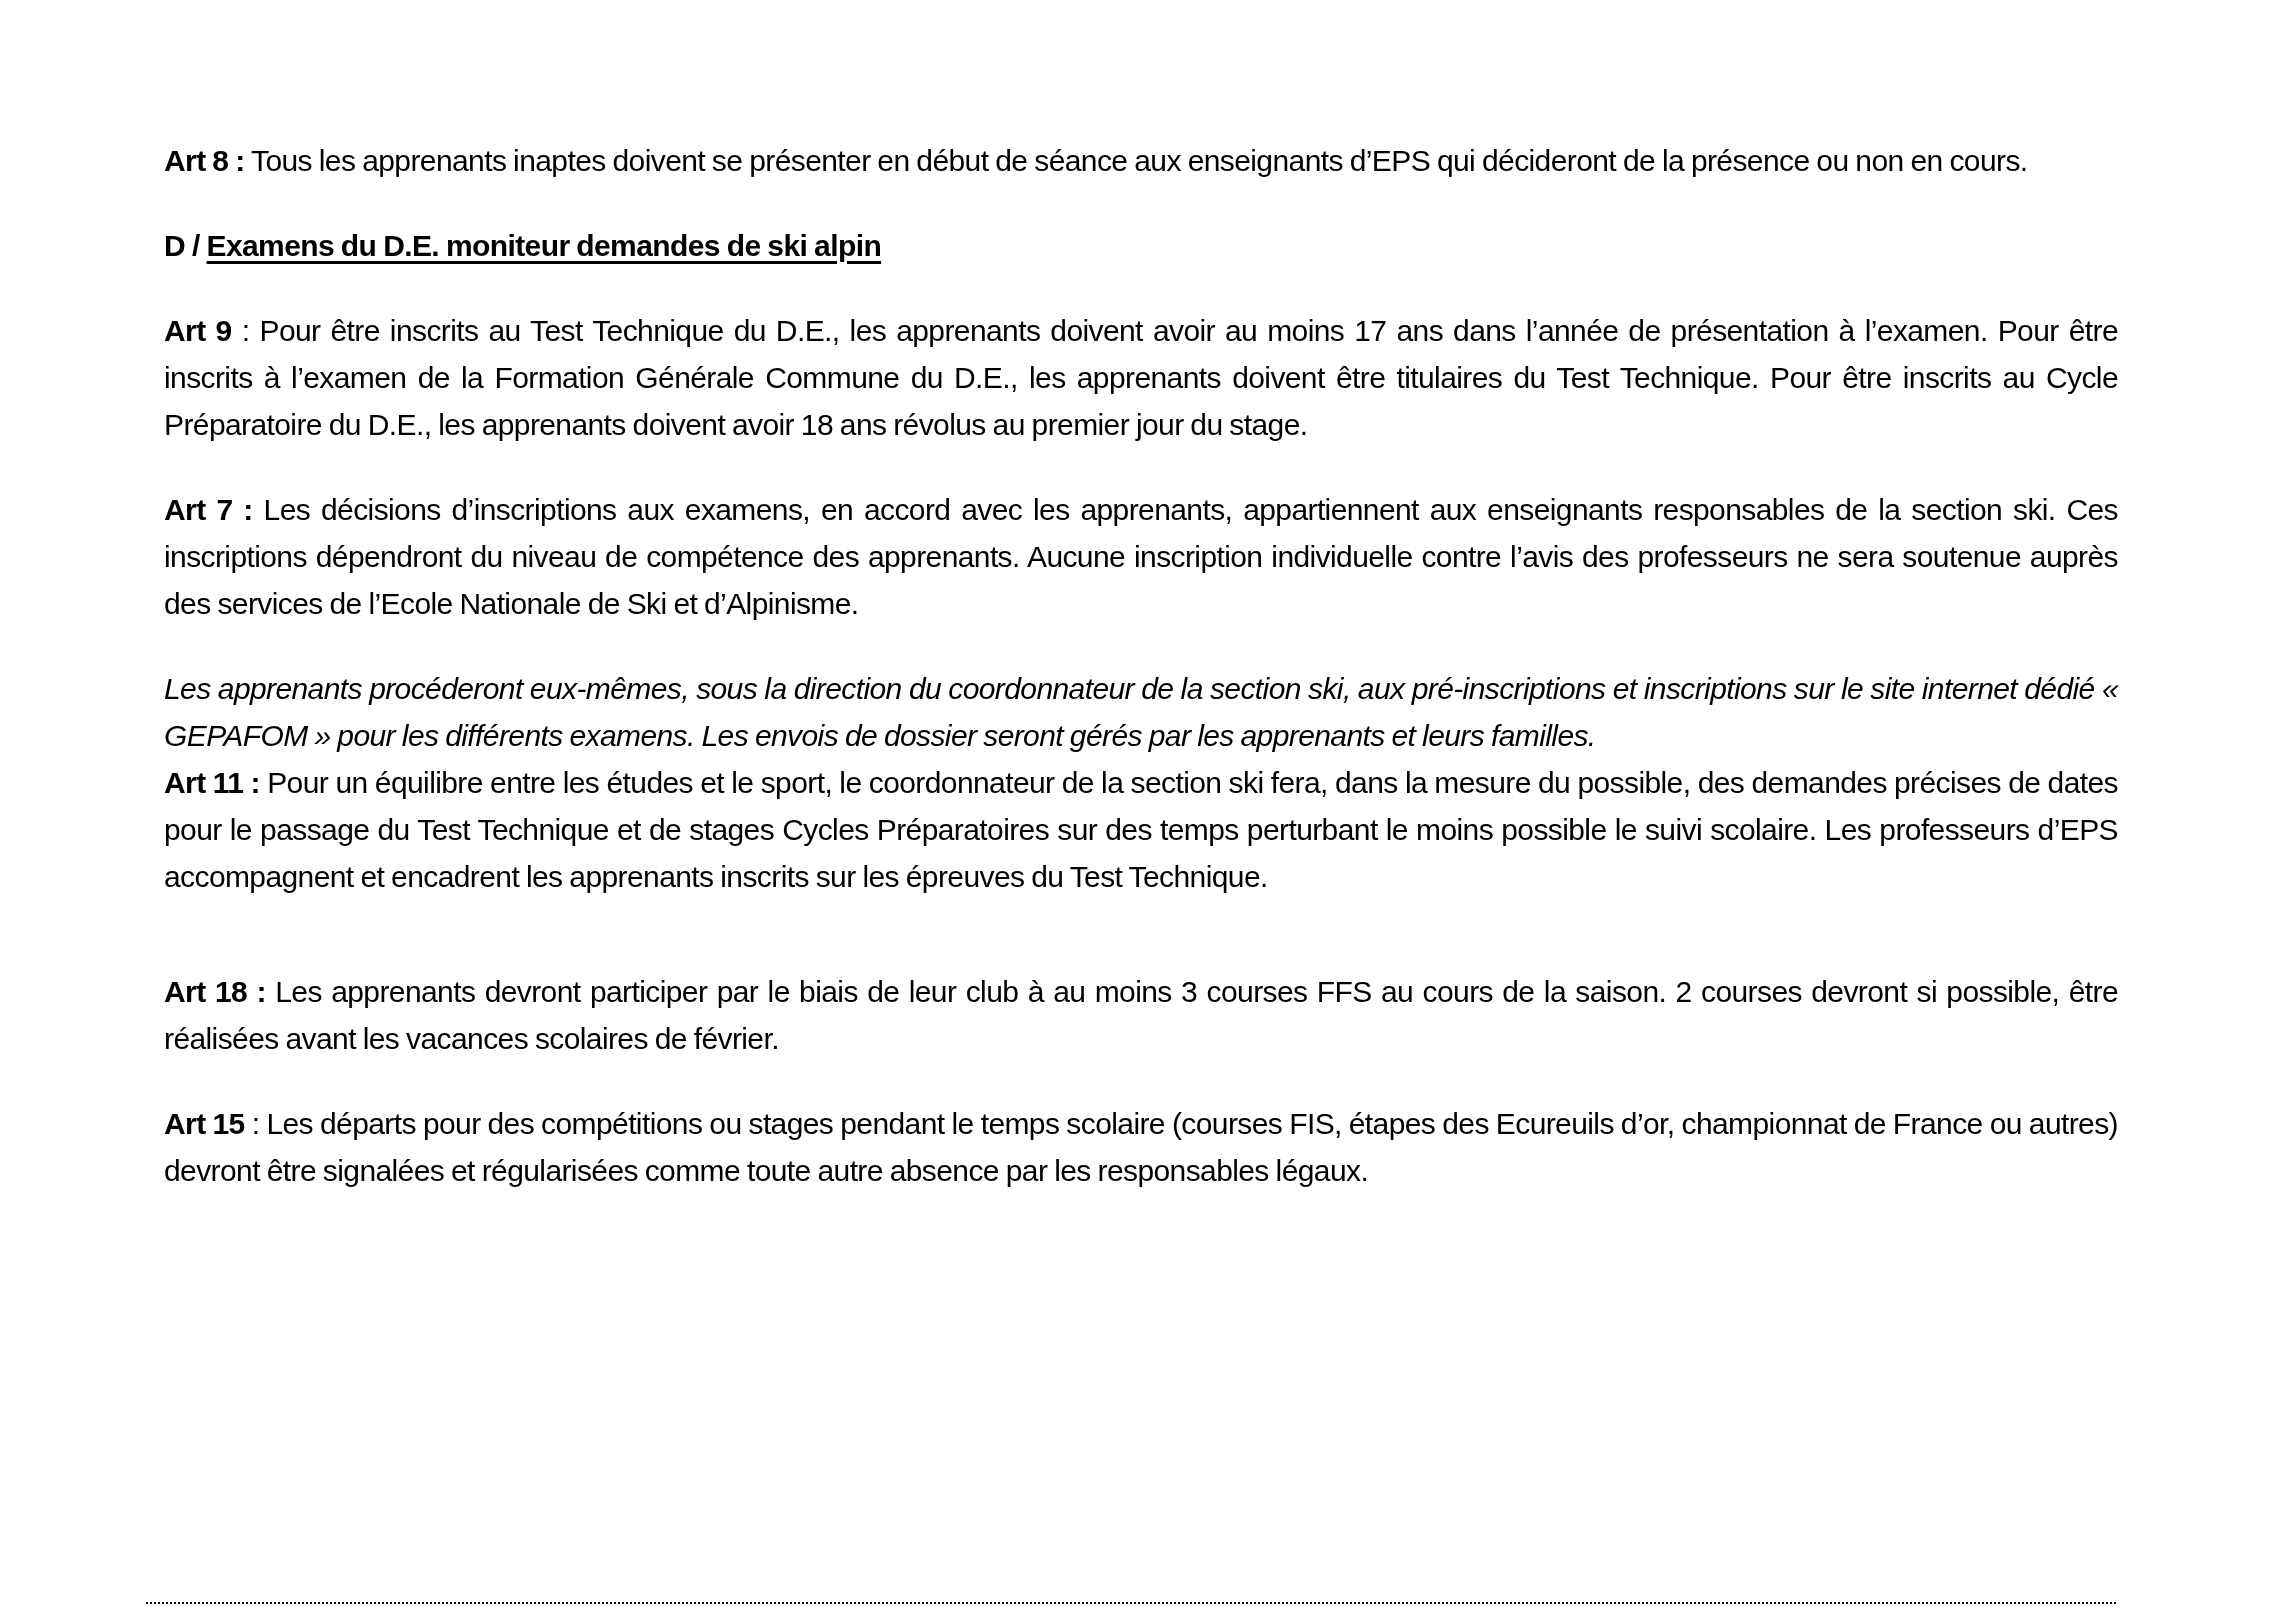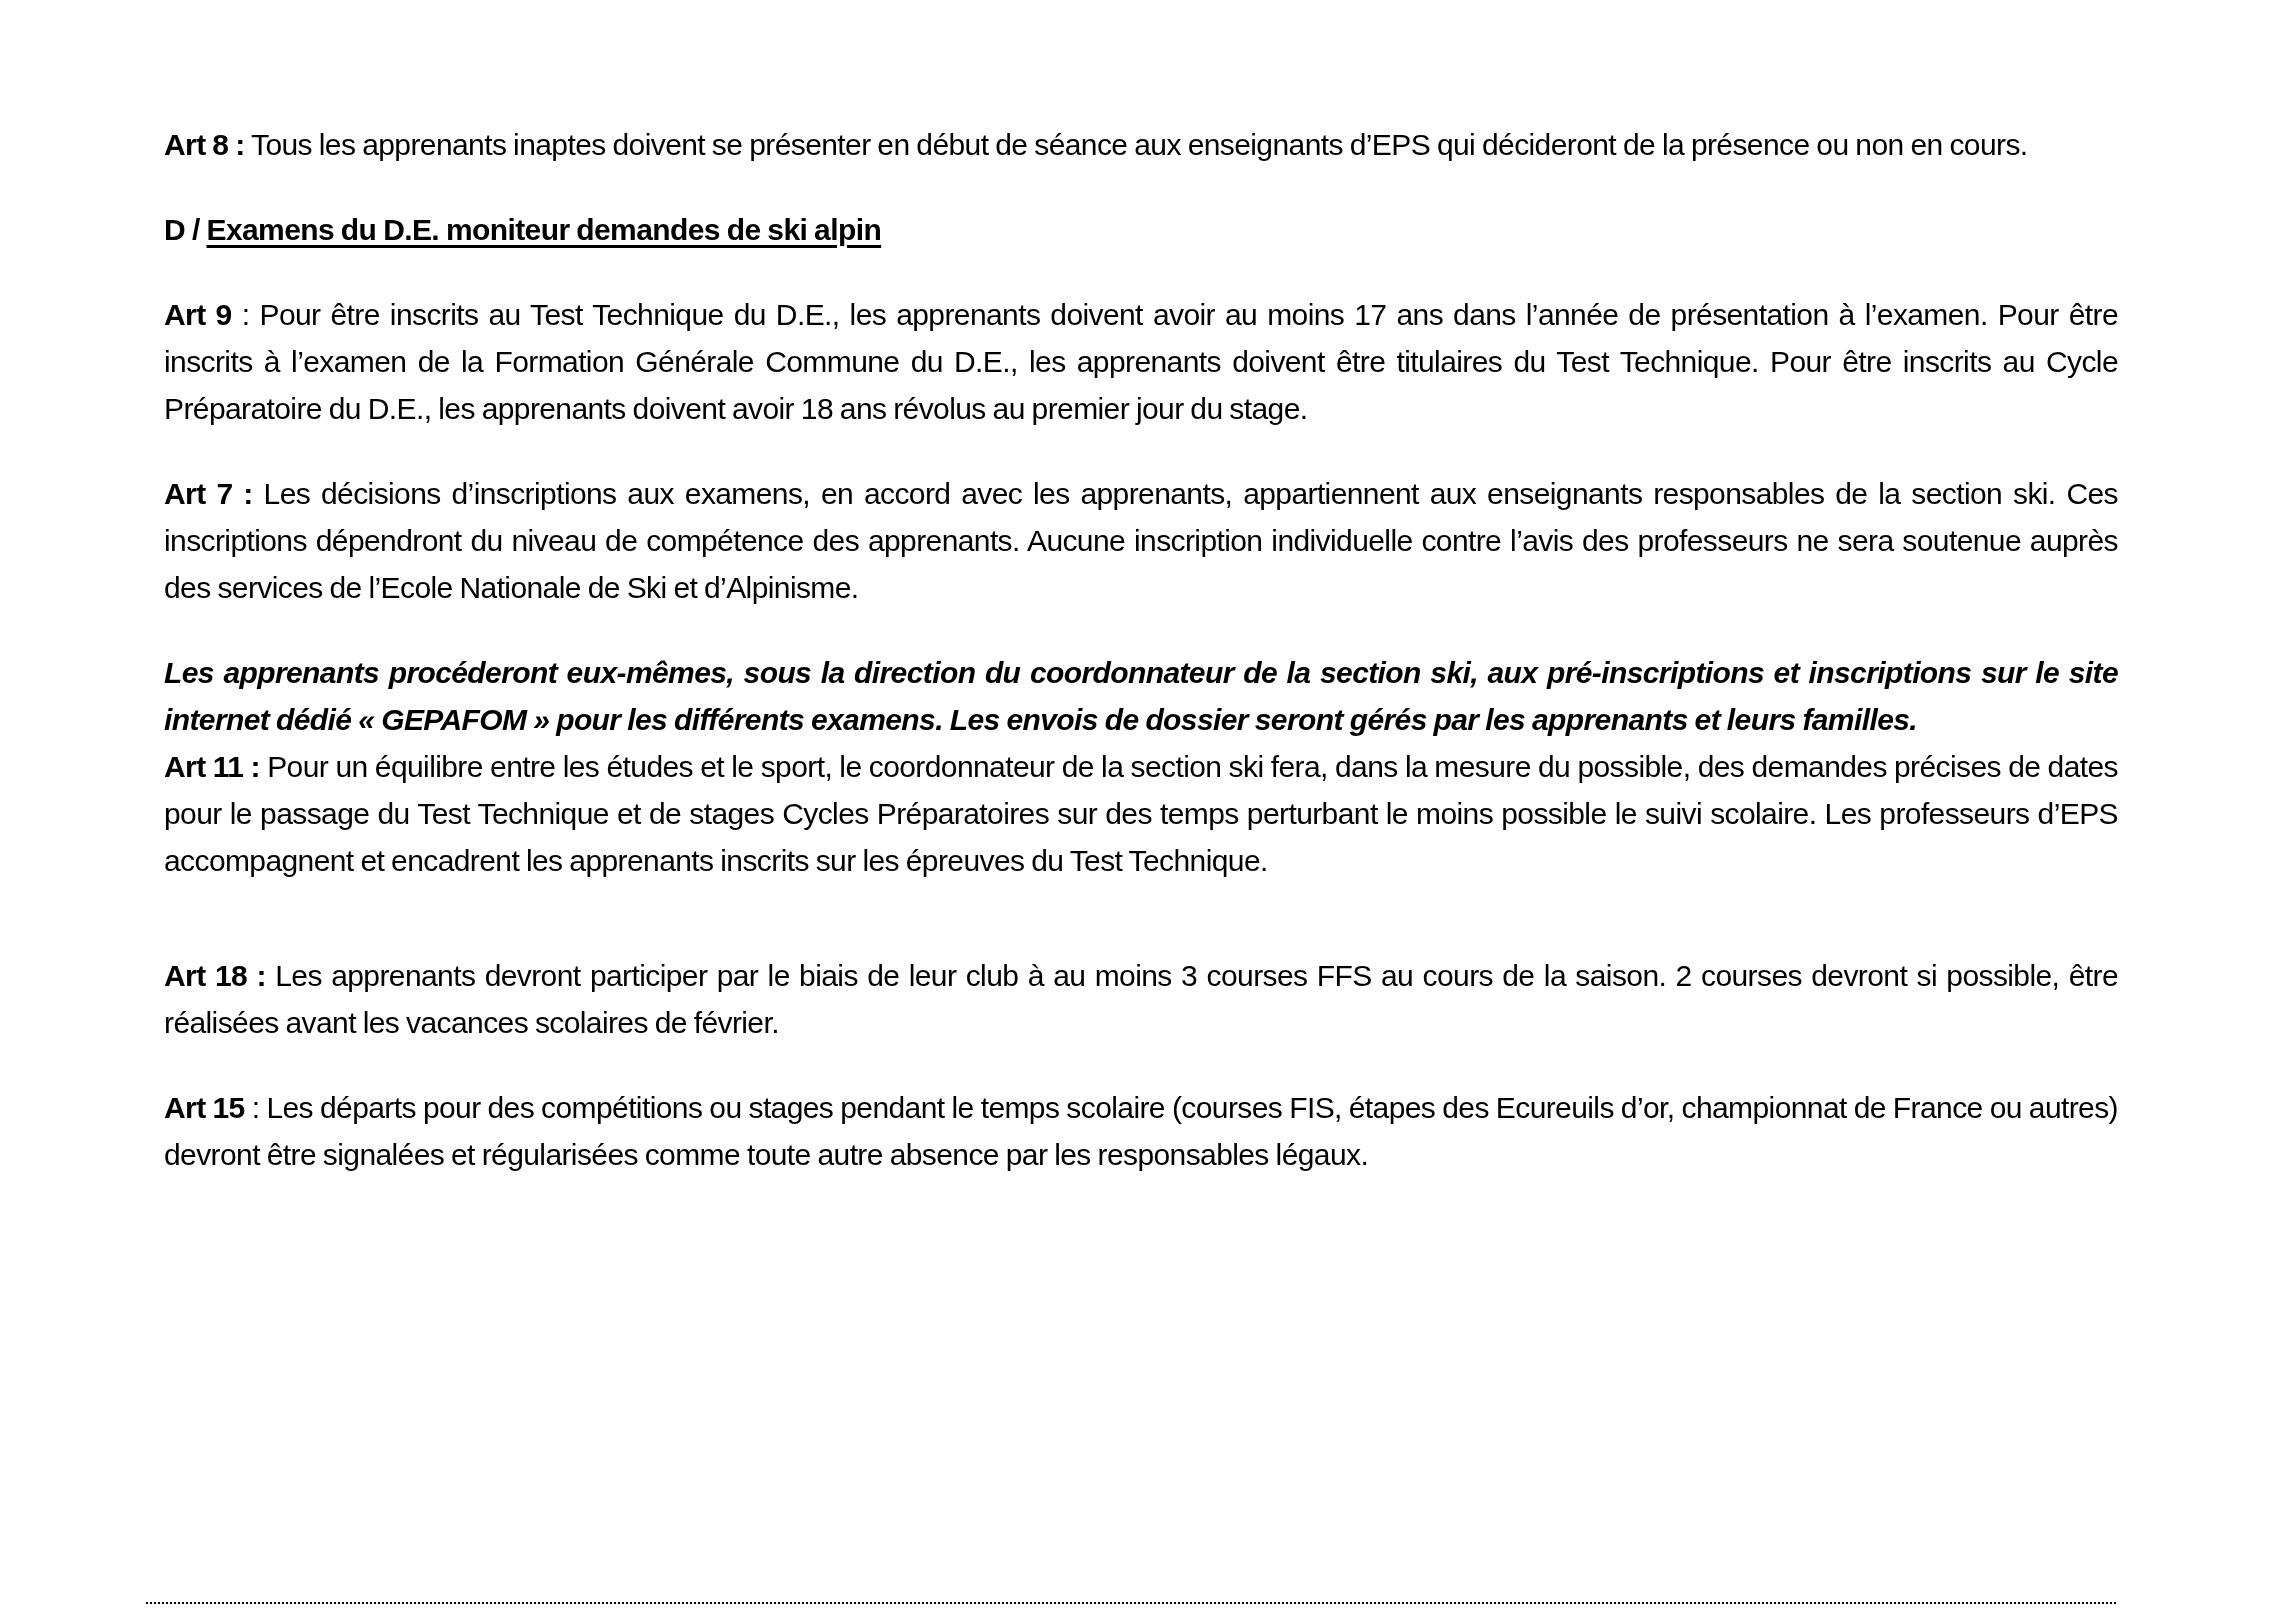--- a/index.html
+++ b/index.html
@@ -11,21 +11,21 @@
       width: 2288px;
       height: 1622px;
       position: relative;
       overflow: hidden;
       color: #000000;
       font-family: "Liberation Sans", sans-serif;
     }
     .page {
       position: absolute;
       left: 164px;
-      top: 121px;
+      top: 137px;
       width: 1954px;
       font-size: 30px;
       line-height: 47px;
       letter-spacing: -0.6px;
       word-spacing: -0.9px;
     }
     .para {
       margin: 0;
       text-align: justify;
       text-align-last: left;
@@ -36,21 +36,21 @@
     .heading {
       margin: 0 0 38px 0;
       font-weight: bold;
     }
     .heading .ul {
       text-decoration: underline;
       text-decoration-thickness: 2.8px;
       text-underline-offset: 4.6px;
     }
     .emph {
-      font-weight: bold;
+      font-weight: normal;
       font-style: italic;
     }
     .section-gap { margin-bottom: 68px; }
     .dotted-rule {
       position: absolute;
       left: 146px;
       top: 1602px;
       width: 1970px;
       height: 0;
       border-top: 2.8px dotted #000000;

